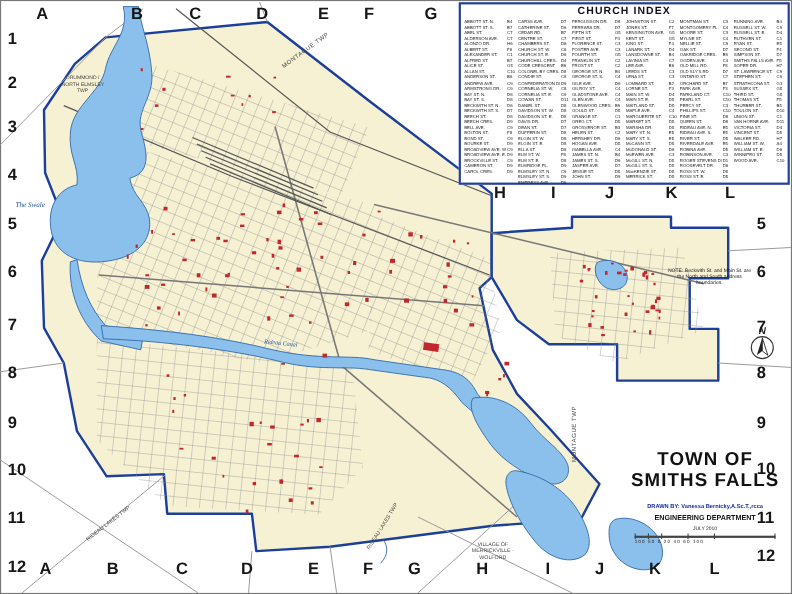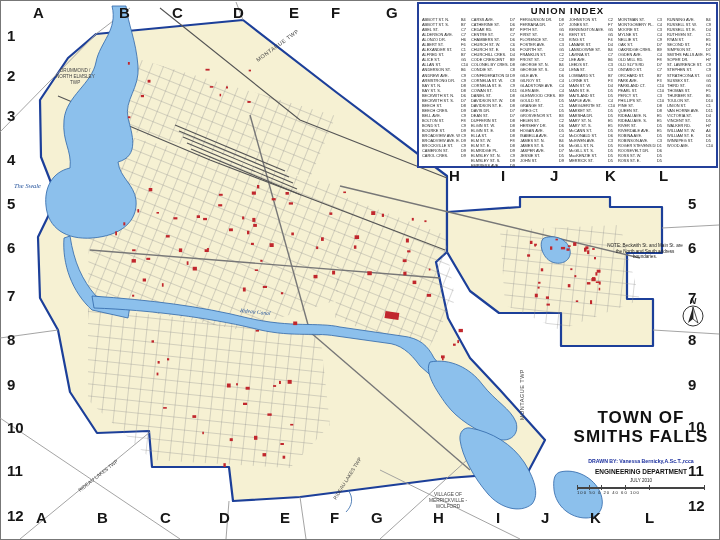--- a/index.html
+++ b/index.html
@@ -260,21 +260,21 @@
 
   <g>
     <circle cx="693" cy="316" r="10" fill="#ffffff" stroke="#333" stroke-width="1"></circle>
     <polygon points="693,307 688,323 693,319" fill="#222"></polygon>
     <polygon points="693,307 698,323 693,319" fill="none" stroke="#222" stroke-width="0.8"></polygon>
     <text x="693" y="304" font-size="9" font-weight="bold" font-style="italic" text-anchor="middle" fill="#222">N</text>
   </g>
 </svg>
 
 <div id="street-index">
-  <div id="idx-title">UNION INDEX</div>
+  <div id="idx-title">CHURCH INDEX</div>
   <div id="idx-cols">
       <div class="idx-col">
         <div class="idx-row">
           <span class="nm">ABBOTT ST. N.</span>
           <span class="rf">B4</span>
         </div>
         <div class="idx-row">
           <span class="nm">ABBOTT ST. S.</span>
           <span class="rf">B7</span>
         </div>

